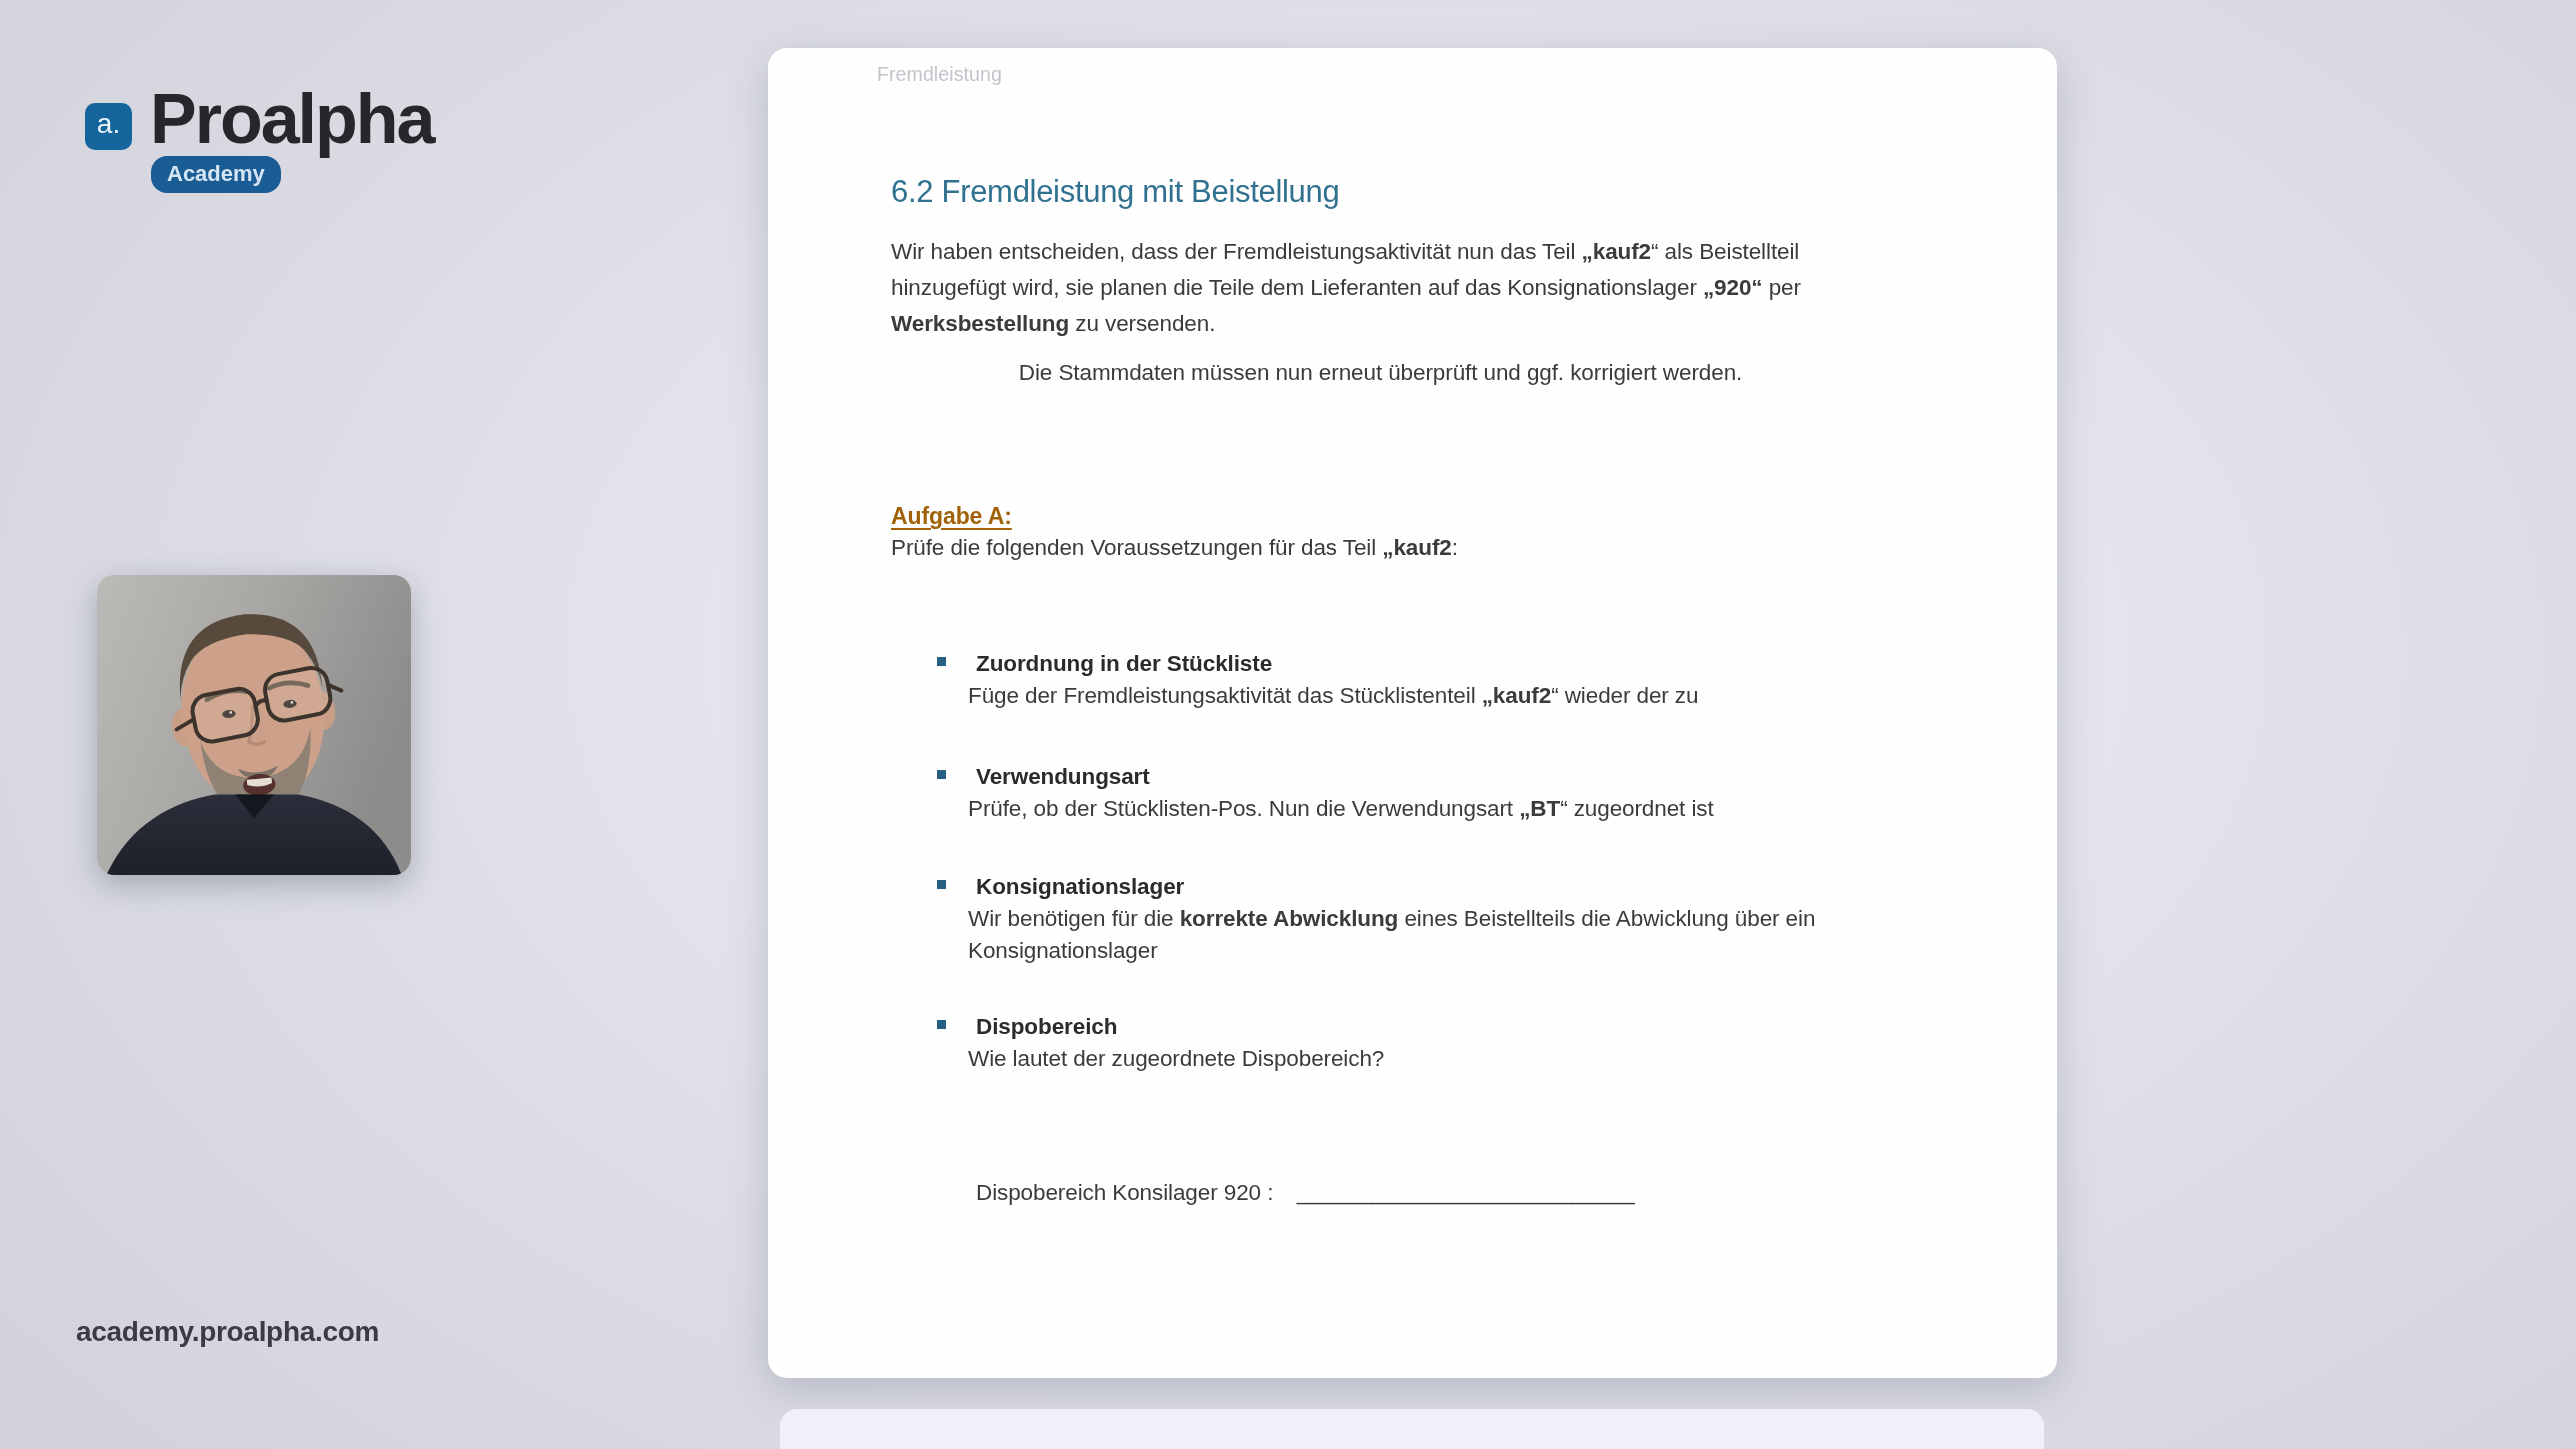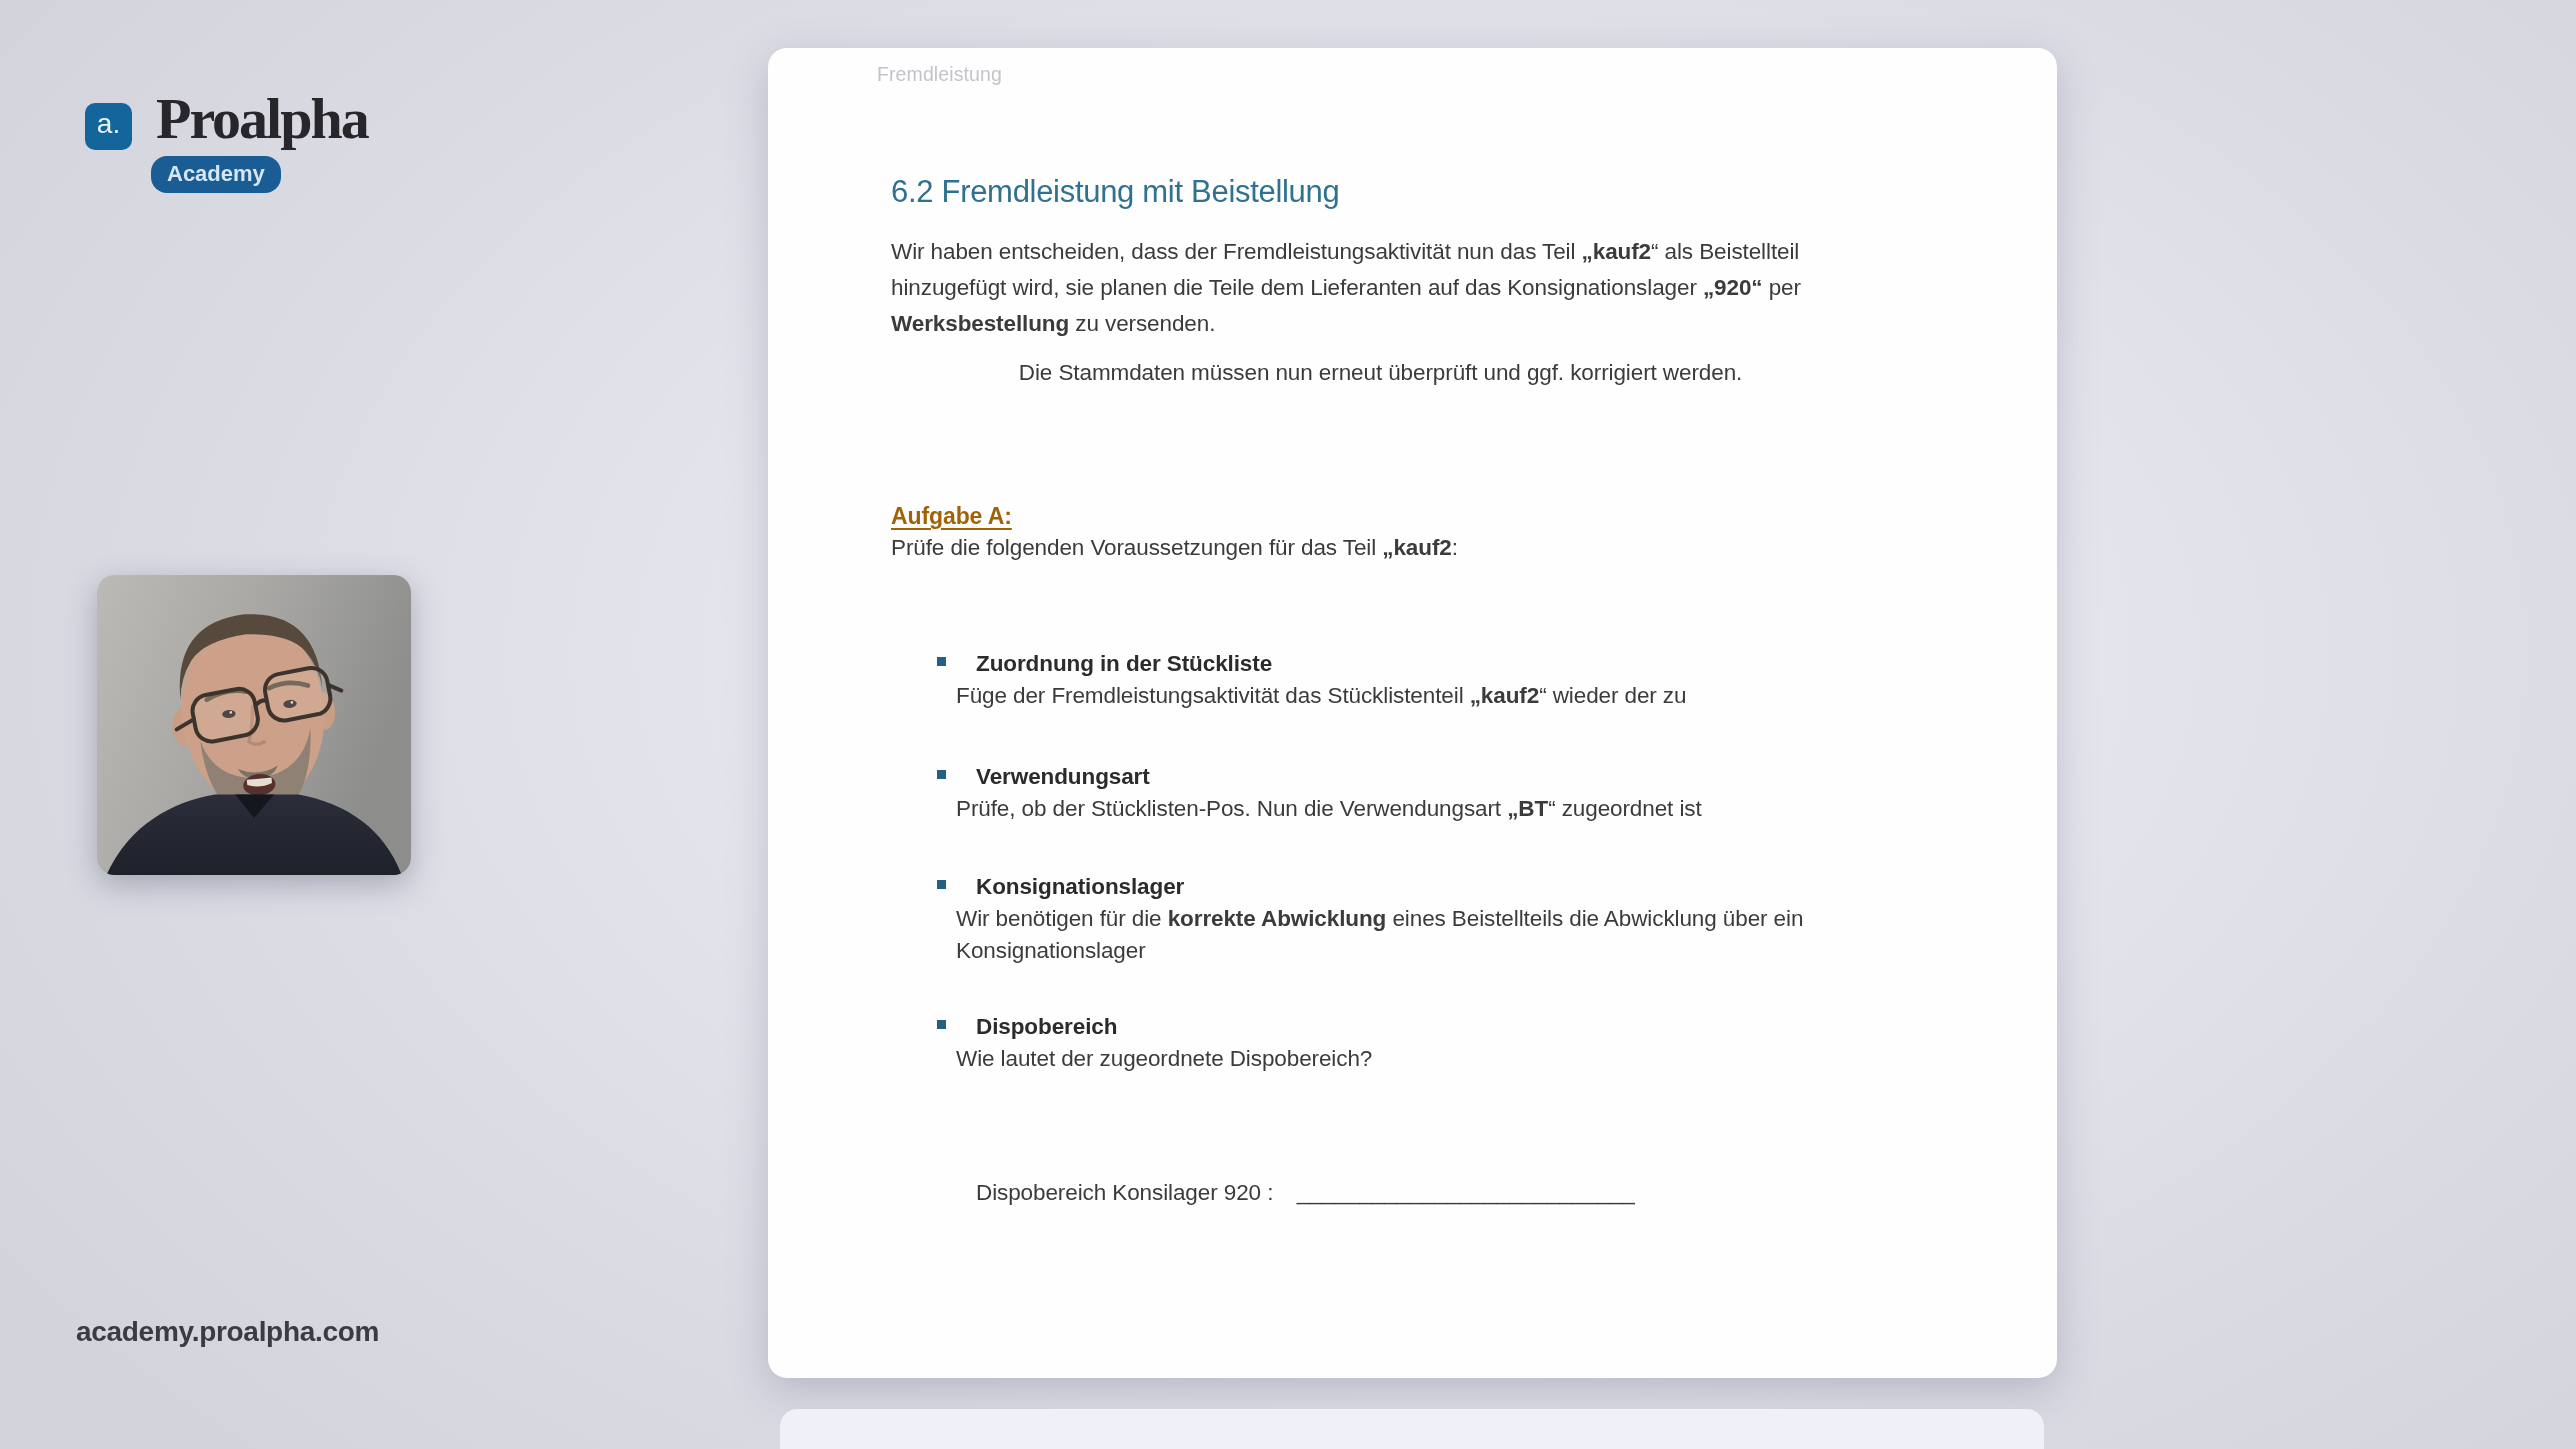--- a/index.html
+++ b/index.html
@@ -24,26 +24,25 @@
     width: 47px; height: 47px;
     margin-top: 14.8px;
     background: #15659d;
     border-radius: 10px;
     display: flex; align-items: center; justify-content: center;
     color: #e9f2f9;
     font-size: 28px; font-weight: 500;
     padding-bottom: 4px; box-sizing: border-box;
   }
   .brand-name {
-    margin-left: 24px;
-    font-size: 58px; font-weight: 700;
+    margin-left: 18px;
+    font-size: 70px; font-weight: 700;
     letter-spacing: -2px;
     color: #26262b;
     line-height: 74px;
-    font-family: Liberation Serif, serif;
   }
   .brand-badge {
     position: absolute; left: 66px; top: 74px;
     background: #1a5c94;
     color: #d6e5f3;
     font-size: 22px; font-weight: 600;
     padding: 4.7px 16px 6.7px 16px;
     border-radius: 16px;
     letter-spacing: 0px;
   }
@@ -122,21 +121,21 @@
     background: #255f82;
   }
   .bullet .b-title {
     margin-left: 39px;
     font-size: 22.5px; font-weight: 700;
     line-height: 32px;
     color: #2b2b2b;
     letter-spacing: -0.1px;
   }
   .bullet .b-desc {
-    margin-left: 19px;
+    margin-left: 31px;
     width: 919px;
     font-size: 22.5px; line-height: 32px;
     color: #3b3b3b;
     letter-spacing: -0.1px;
   }
   .answer-row {
     position: absolute; left: 208px; top: 1132px;
     font-size: 22.5px; color: #3b3b3b;
     letter-spacing: -0.1px;
     white-space: nowrap;

